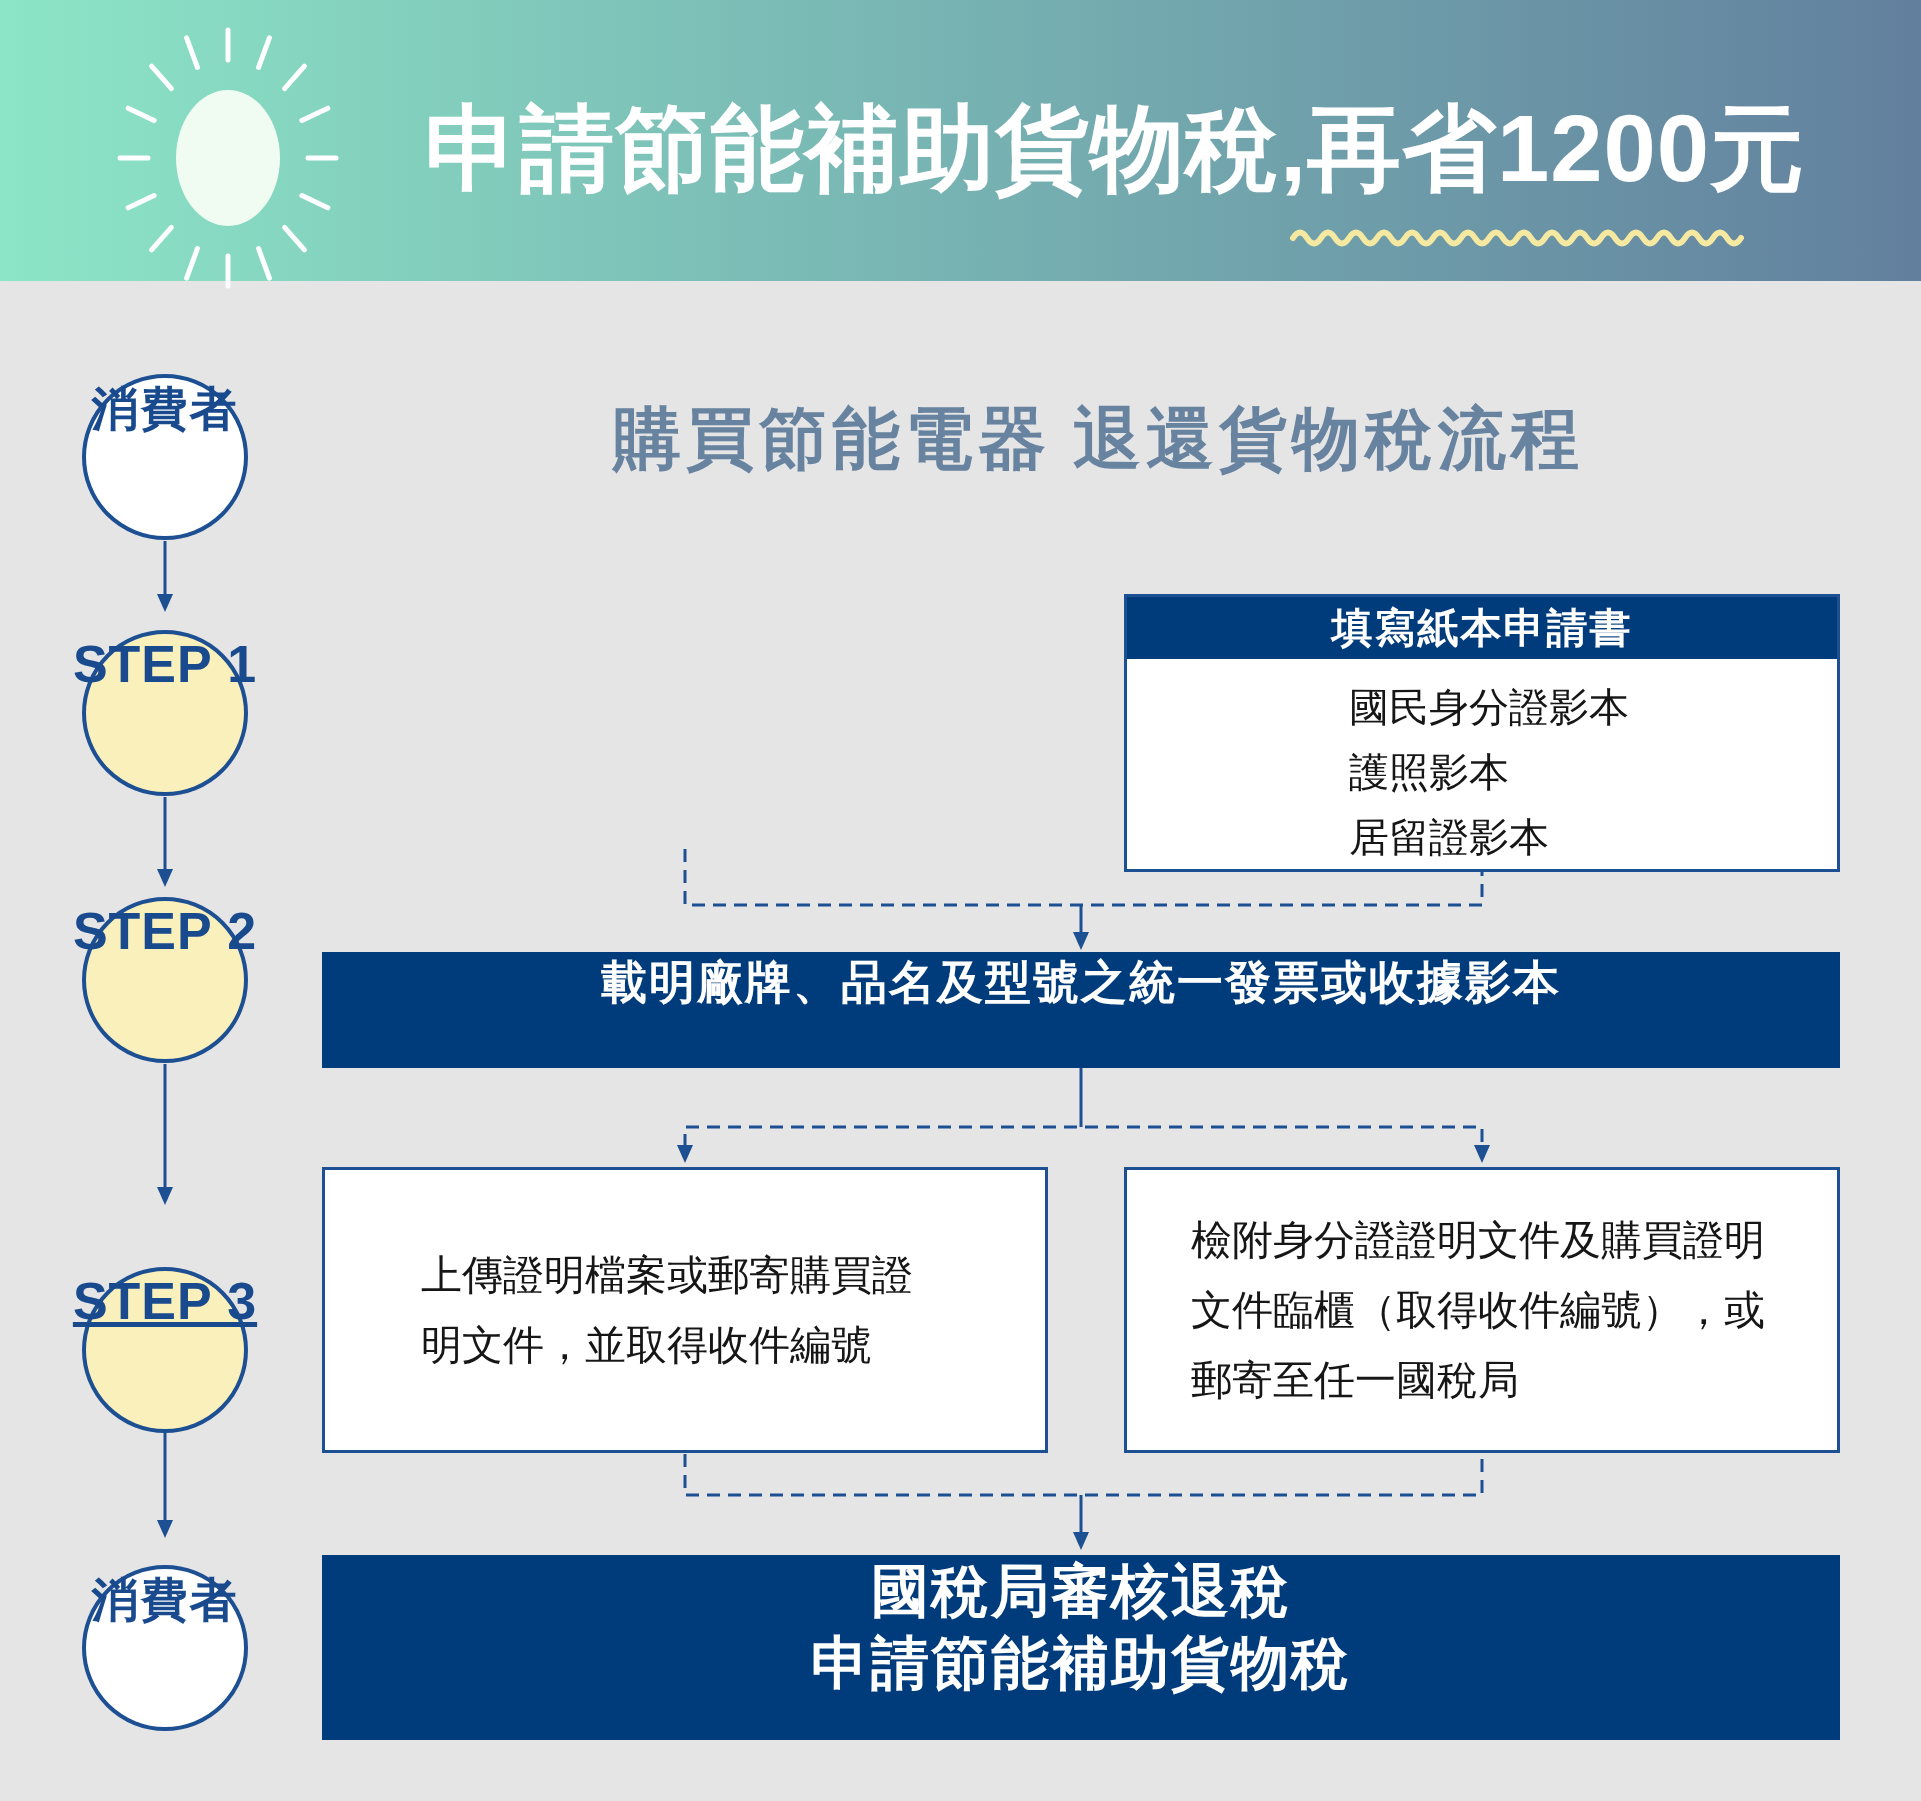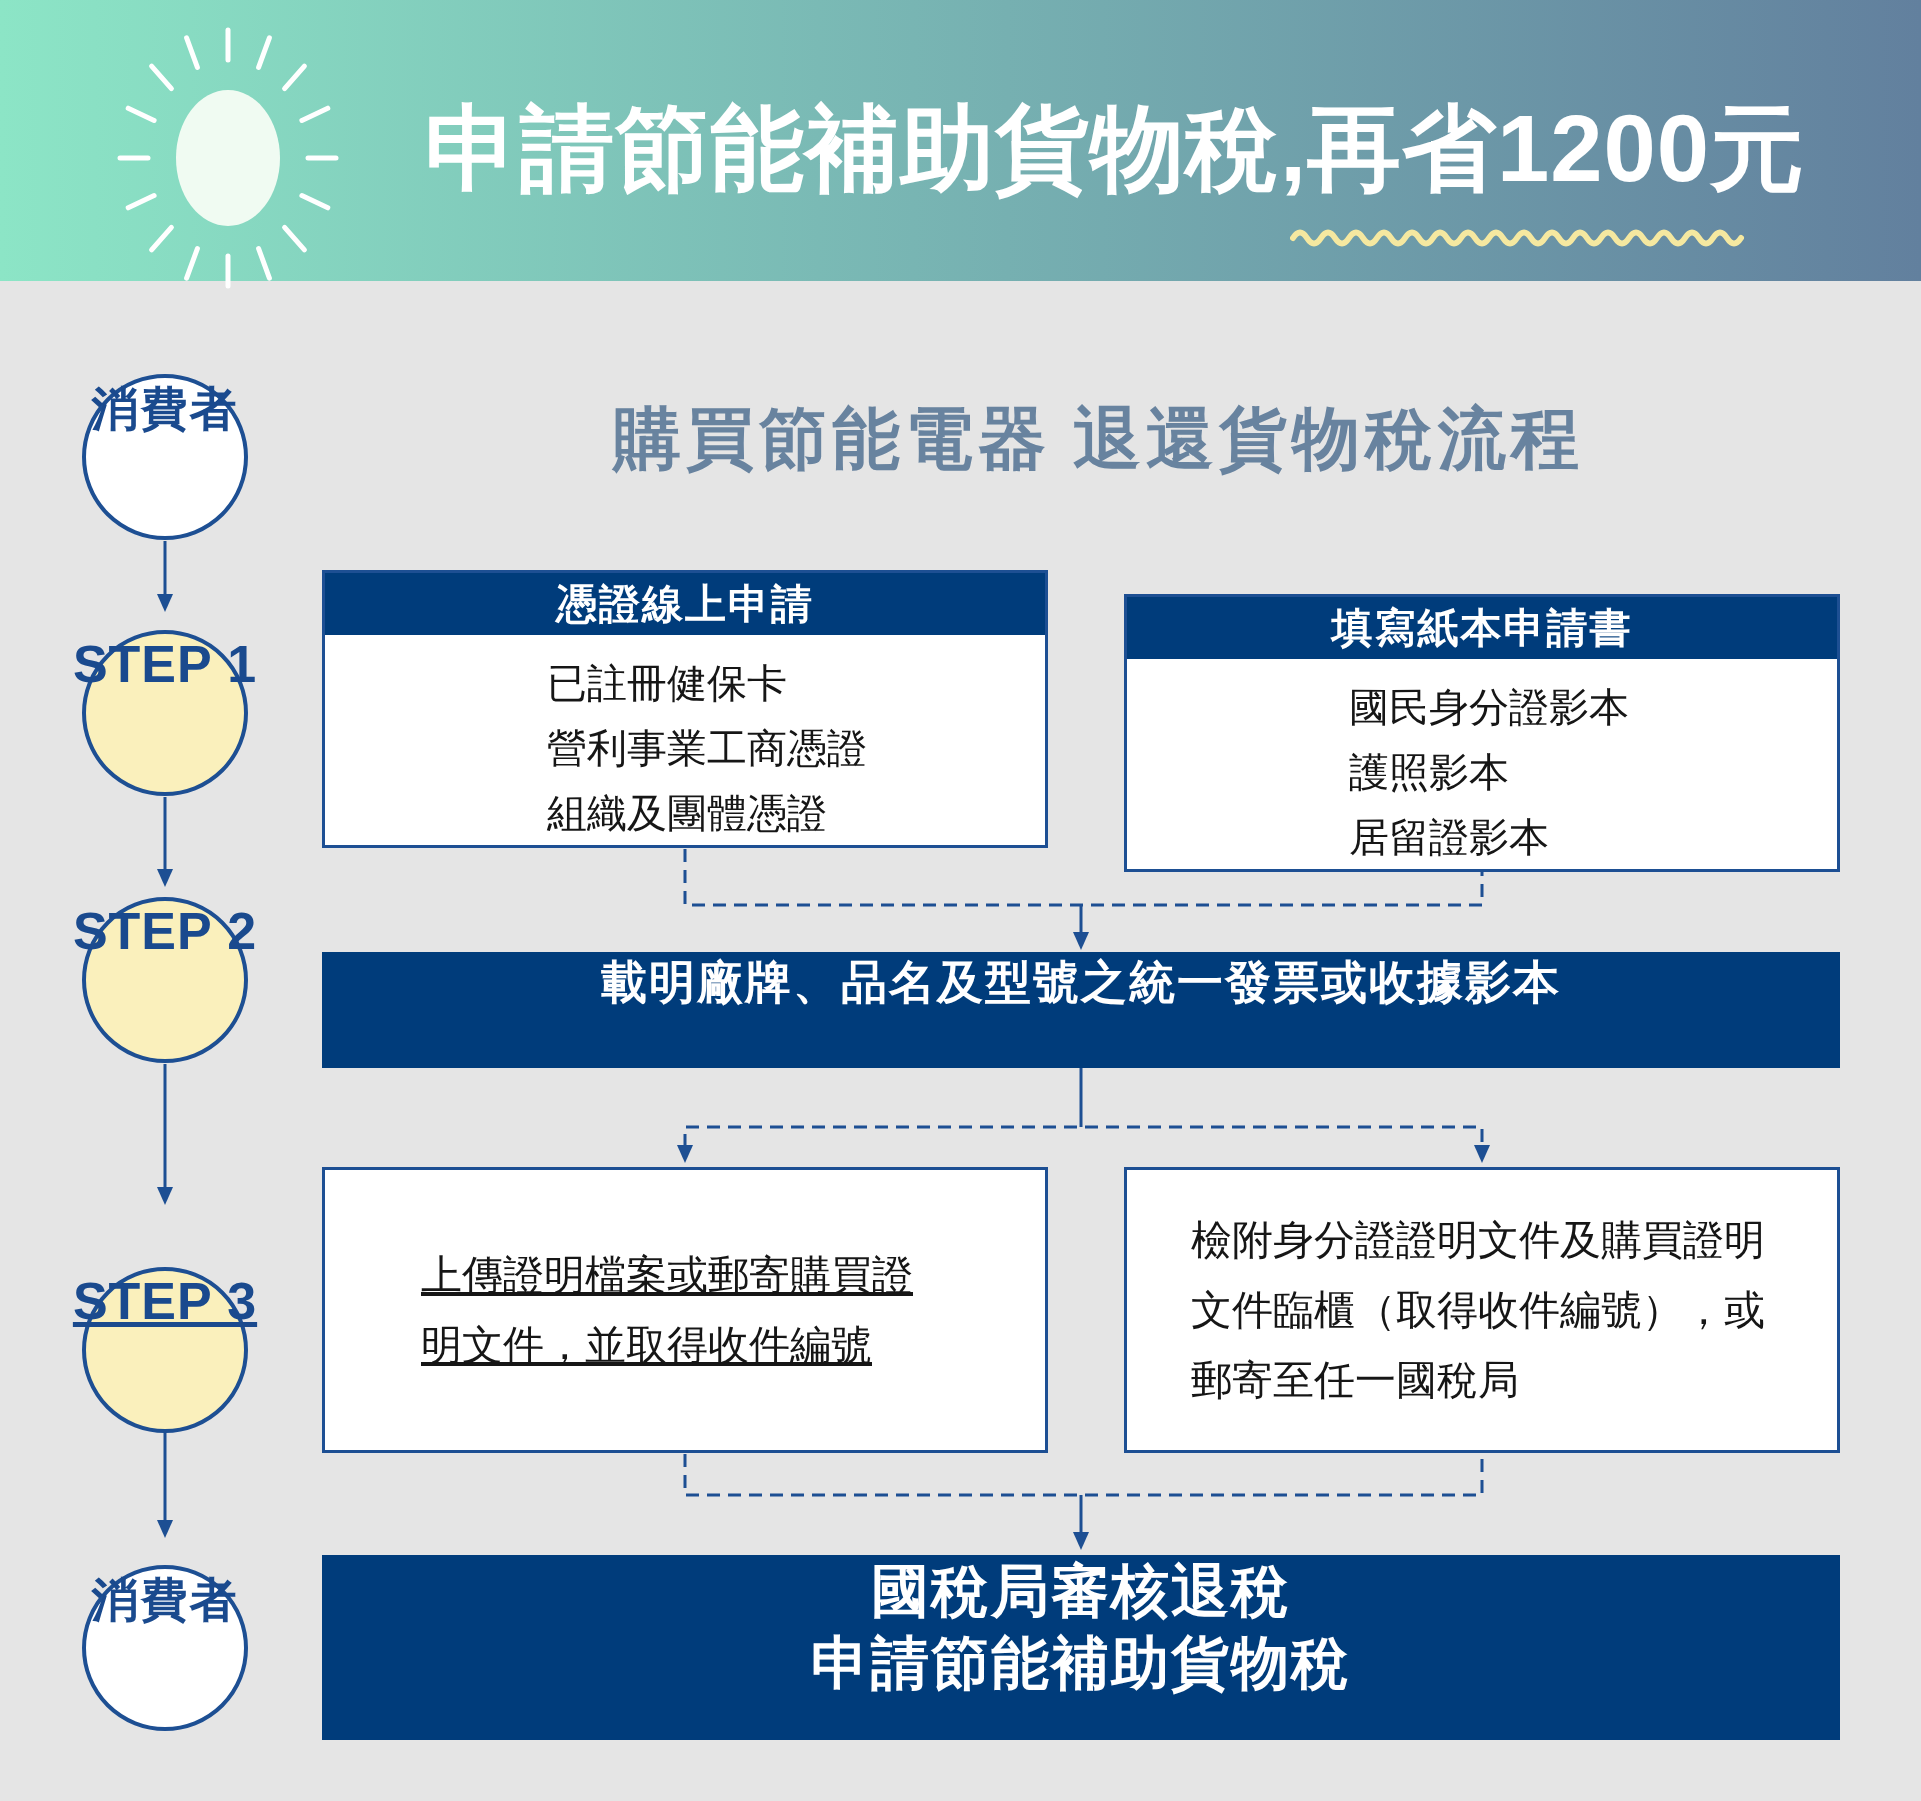--- a/index.html
+++ b/index.html
@@ -74,21 +74,21 @@
 
   
   .notebox {
     position:absolute; top:1167px; height:286px; box-sizing:border-box;
     background:#fff; border:3px solid var(--line-navy);
     display:flex; align-items:center;
   }
   .notebox.left  { left:322px; width:726px; }
   .notebox.right { left:1124px; width:716px; }
   .notebox .ntext { font-size:41px; line-height:70px; color:var(--body-text); }
-  .notebox.left  .ntext { padding:0 96px 0 96px;text-decoration:underline; }
+  .notebox.left  .ntext { padding:0 96px 0 96px; }
   .notebox.right .ntext { padding:0 50px 0 64px; }
 </style>
 </head>
 <body>
 
 <div class="canvas">
 
   <div class="banner">
     <svg class="sun" viewBox="0 0 280 280" width="280" height="280">
       <g class="ray">
@@ -153,28 +153,20 @@
   <div class="node step n2">
       <span>STEP 2</span>
     </div>
   <div class="node step n3">
       <span>STEP 3</span>
     </div>
   <div class="node consumer n4">
       <span>消費者</span>
     </div>
 
-  <div class="docbox left">
-    <div class="bhead">憑證線上申請</div>
-    <ul class="blist">
-      <li>已註冊健保卡</li>
-      <li>營利事業工商憑證</li>
-      <li>組織及團體憑證</li>
-    </ul>
-  </div>
   <div class="docbox right">
     <div class="bhead">填寫紙本申請書</div>
     <ul class="blist">
       <li>國民身分證影本</li>
       <li>護照影本</li>
       <li>居留證影本</li>
     </ul>
   </div>
 
   <div class="bar step2">

